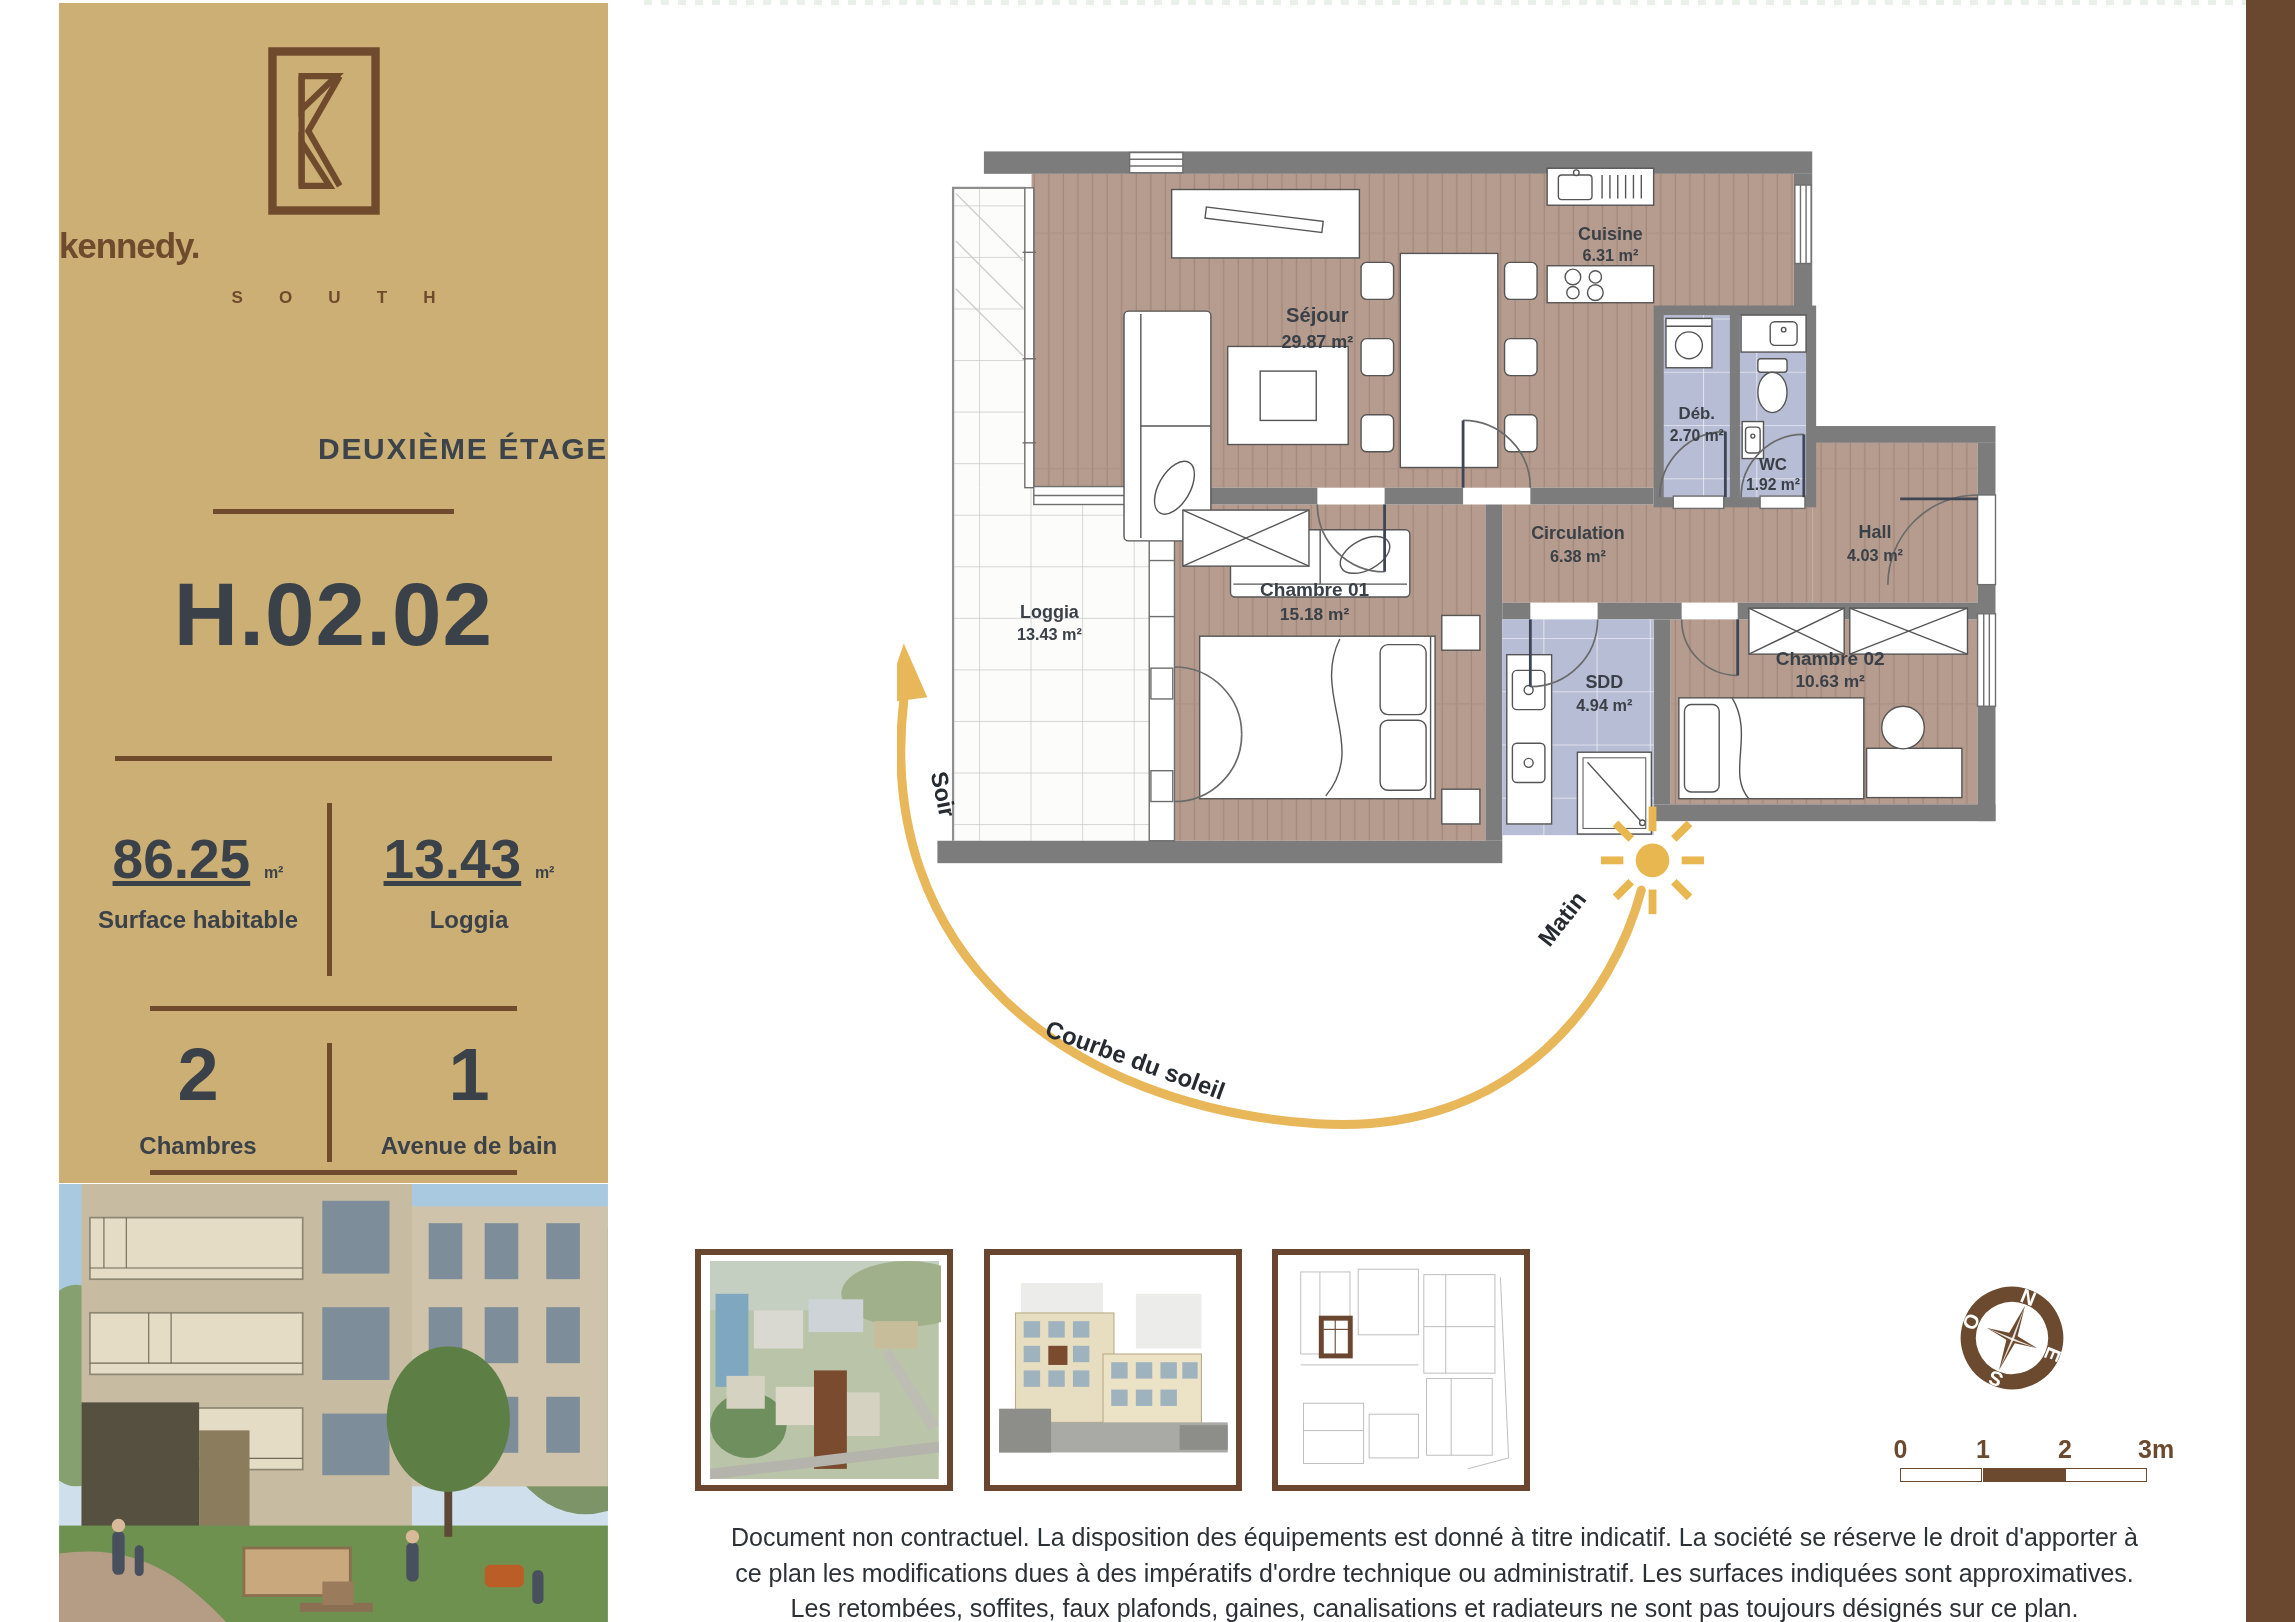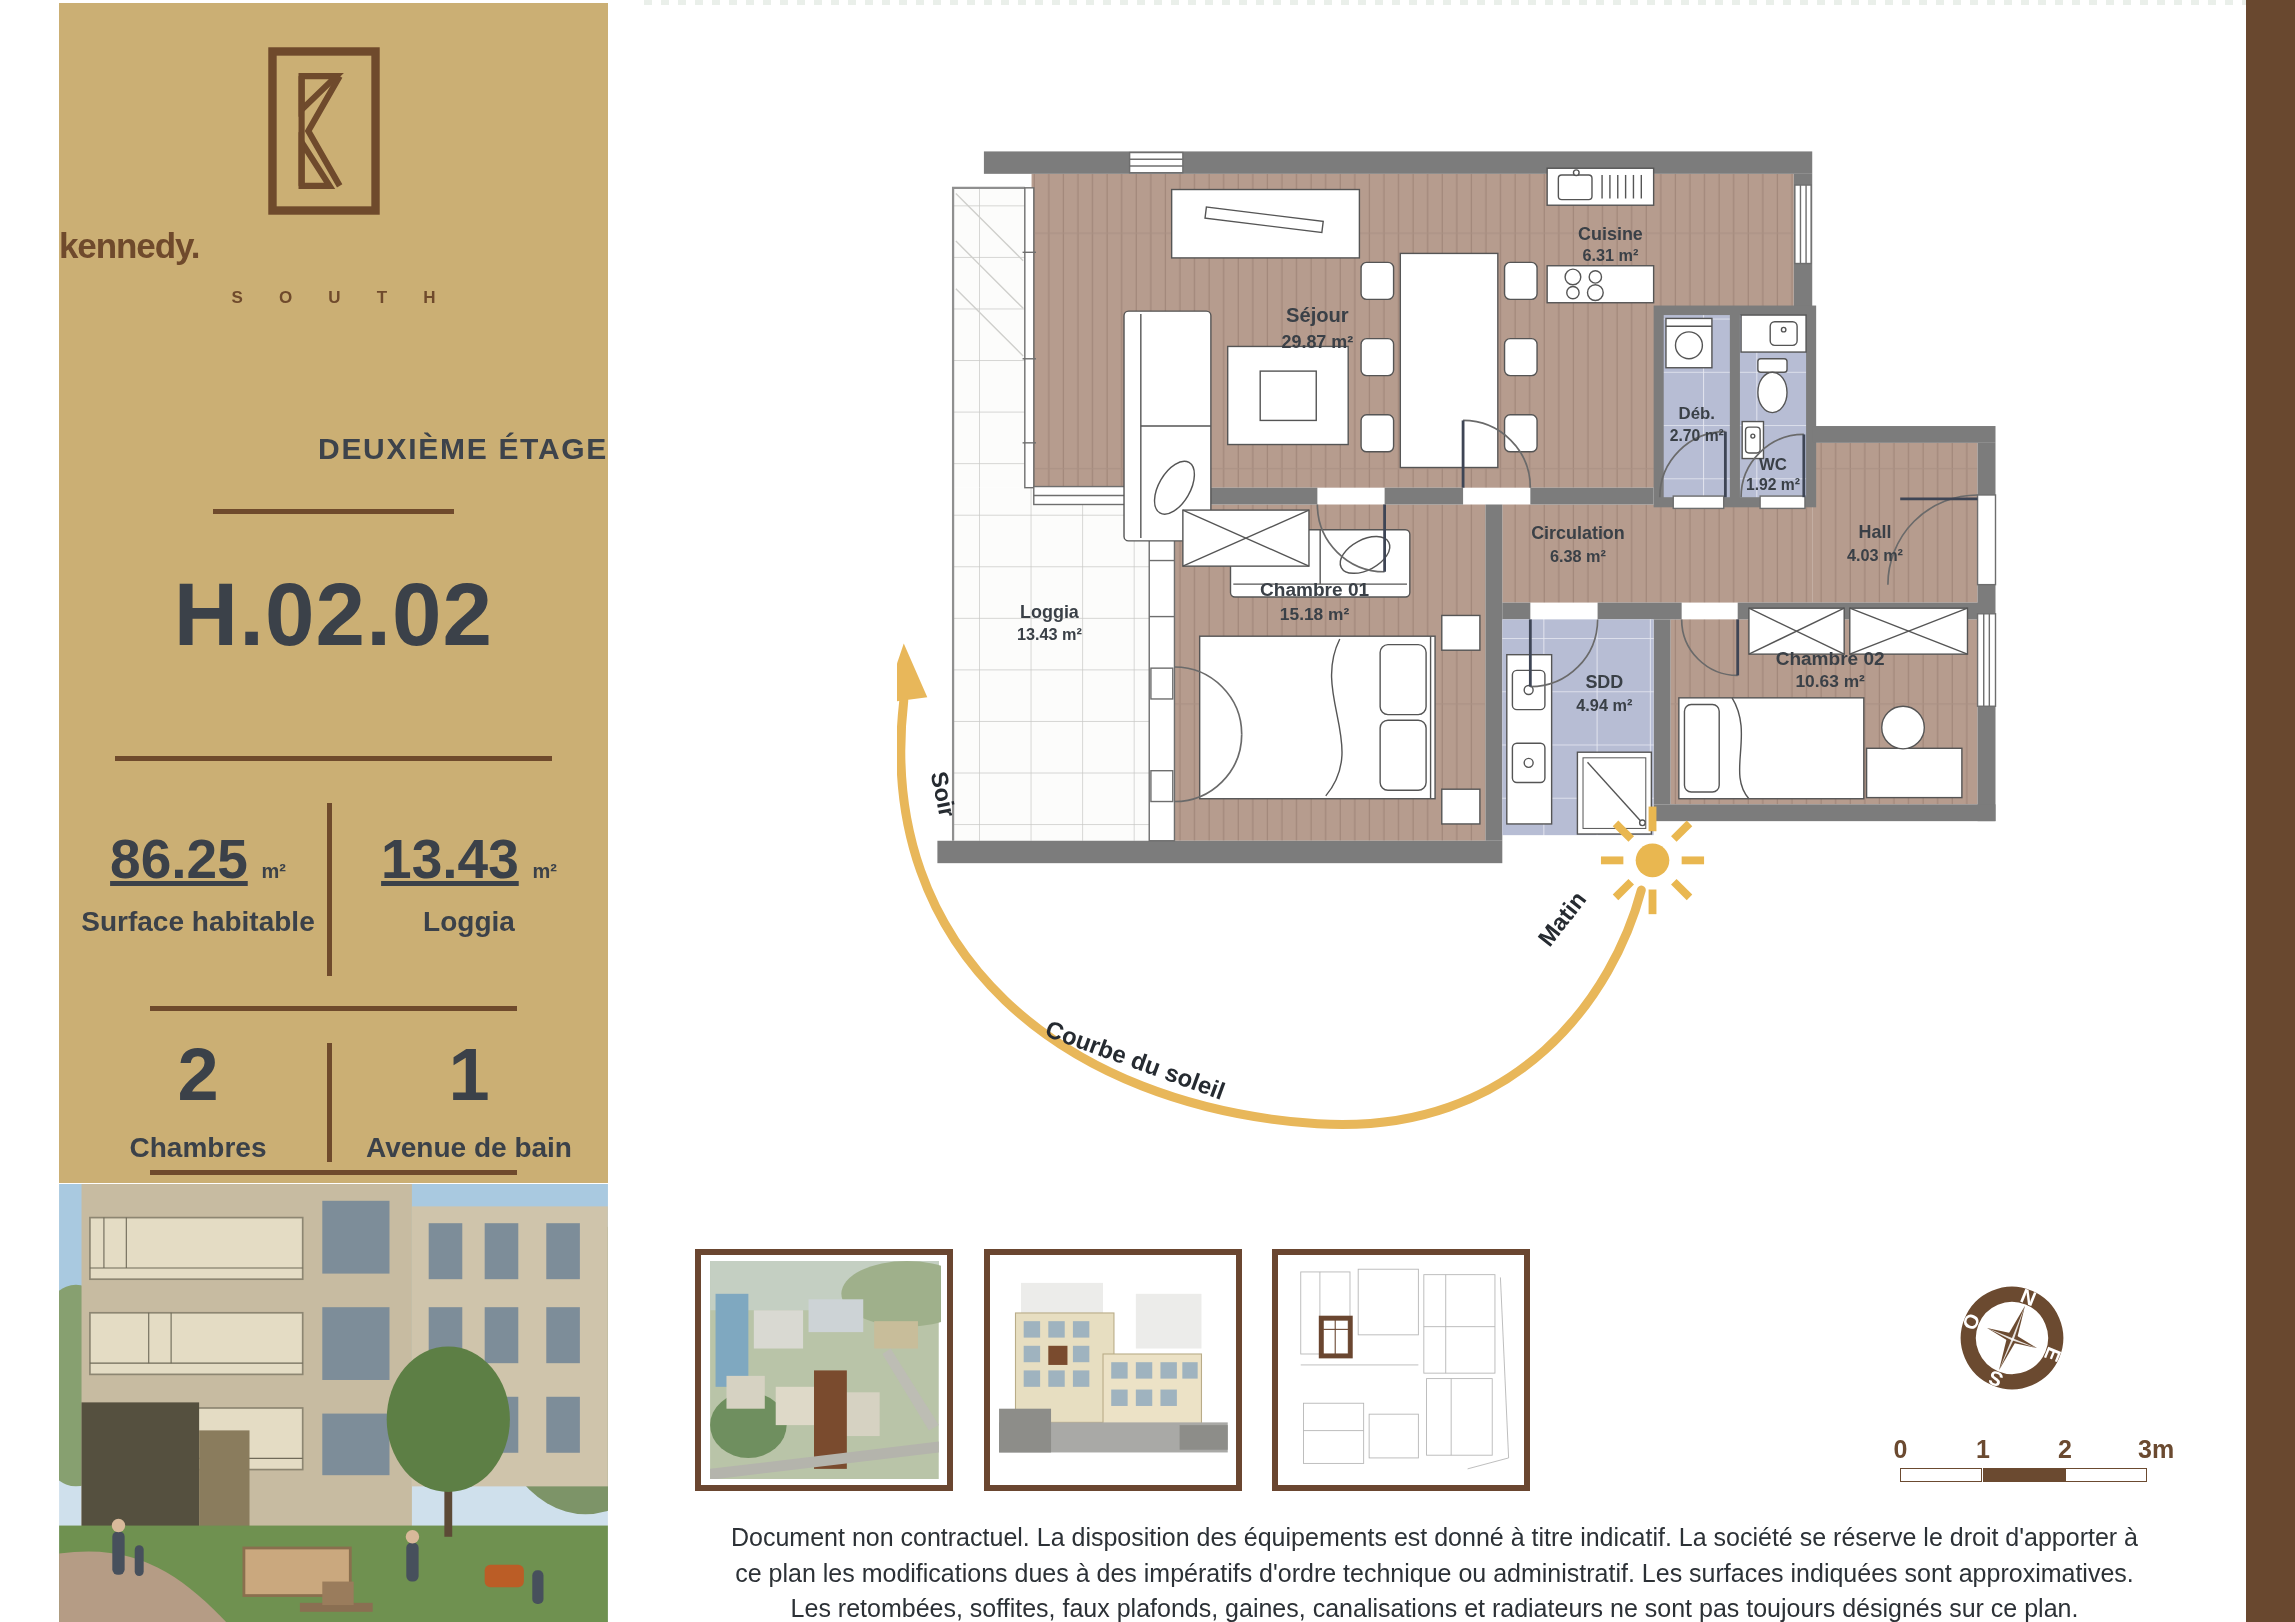--- a/index.html
+++ b/index.html
@@ -12,22 +12,22 @@
          font-size:35px;letter-spacing:-1.1px;}
   .brand-sub{width:100%;text-align:center;font-weight:bold;color:#6f4a2c;
          font-size:17px;letter-spacing:15.7px;text-indent:15.7px;}
   .addr{width:100%;text-align:center;color:#3d434b;font-size:23px;font-weight:600;line-height:1.35;}
   .floor{width:100%;text-align:right;color:#3d434b;font-size:30px;font-weight:700;letter-spacing:1.7px;}
   .unit{width:100%;text-align:center;color:#3b4149;font-size:89px;font-weight:800;letter-spacing:1.1px;}
   .divider{background:#6f4a2c;height:4.5px;}
   .vsep{background:#6f4a2c;width:4.5px;}
   .stat-col{width:258px;text-align:center;color:#3b4149;}
   .stat-val{font-size:55px;font-weight:800;display:inline-block;text-decoration:underline;}
-  .stat-unit{font-size:20px;font-weight:700;display:inline-block;margin-left:11.2px;}
-  .stat-label{font-size:28px;font-weight:700;margin-top:14.6px;}
+  .stat-unit{font-size:16px;font-weight:700;display:inline-block;margin-left:11.2px;}
+  .stat-label{font-size:24px;font-weight:700;margin-top:14.6px;}
   .count-val{font-size:74px;font-weight:800;}
   
   .thumb{border:6.2px solid #6a4630;background:#ffffff;padding:5.6px;box-sizing:border-box;}
   .thumb-art{width:100%;height:100%;display:block;}
   .scale-label{color:#6b4a30;font-size:25px;font-weight:600;}
   .disclaimer{color:#2c3136;font-size:25px;line-height:1.42;text-align:center;font-weight:500;}
   
   .topstripe{left:644px;top:0;width:1602px;height:4.5px;opacity:.35;
     background:repeating-linear-gradient(90deg,#c3d2c3 0 7.8px,#ffffff 7.8px 17px);}
   .rightstripe{left:2246px;top:0;width:49px;height:1623px;background:#69482f;}

